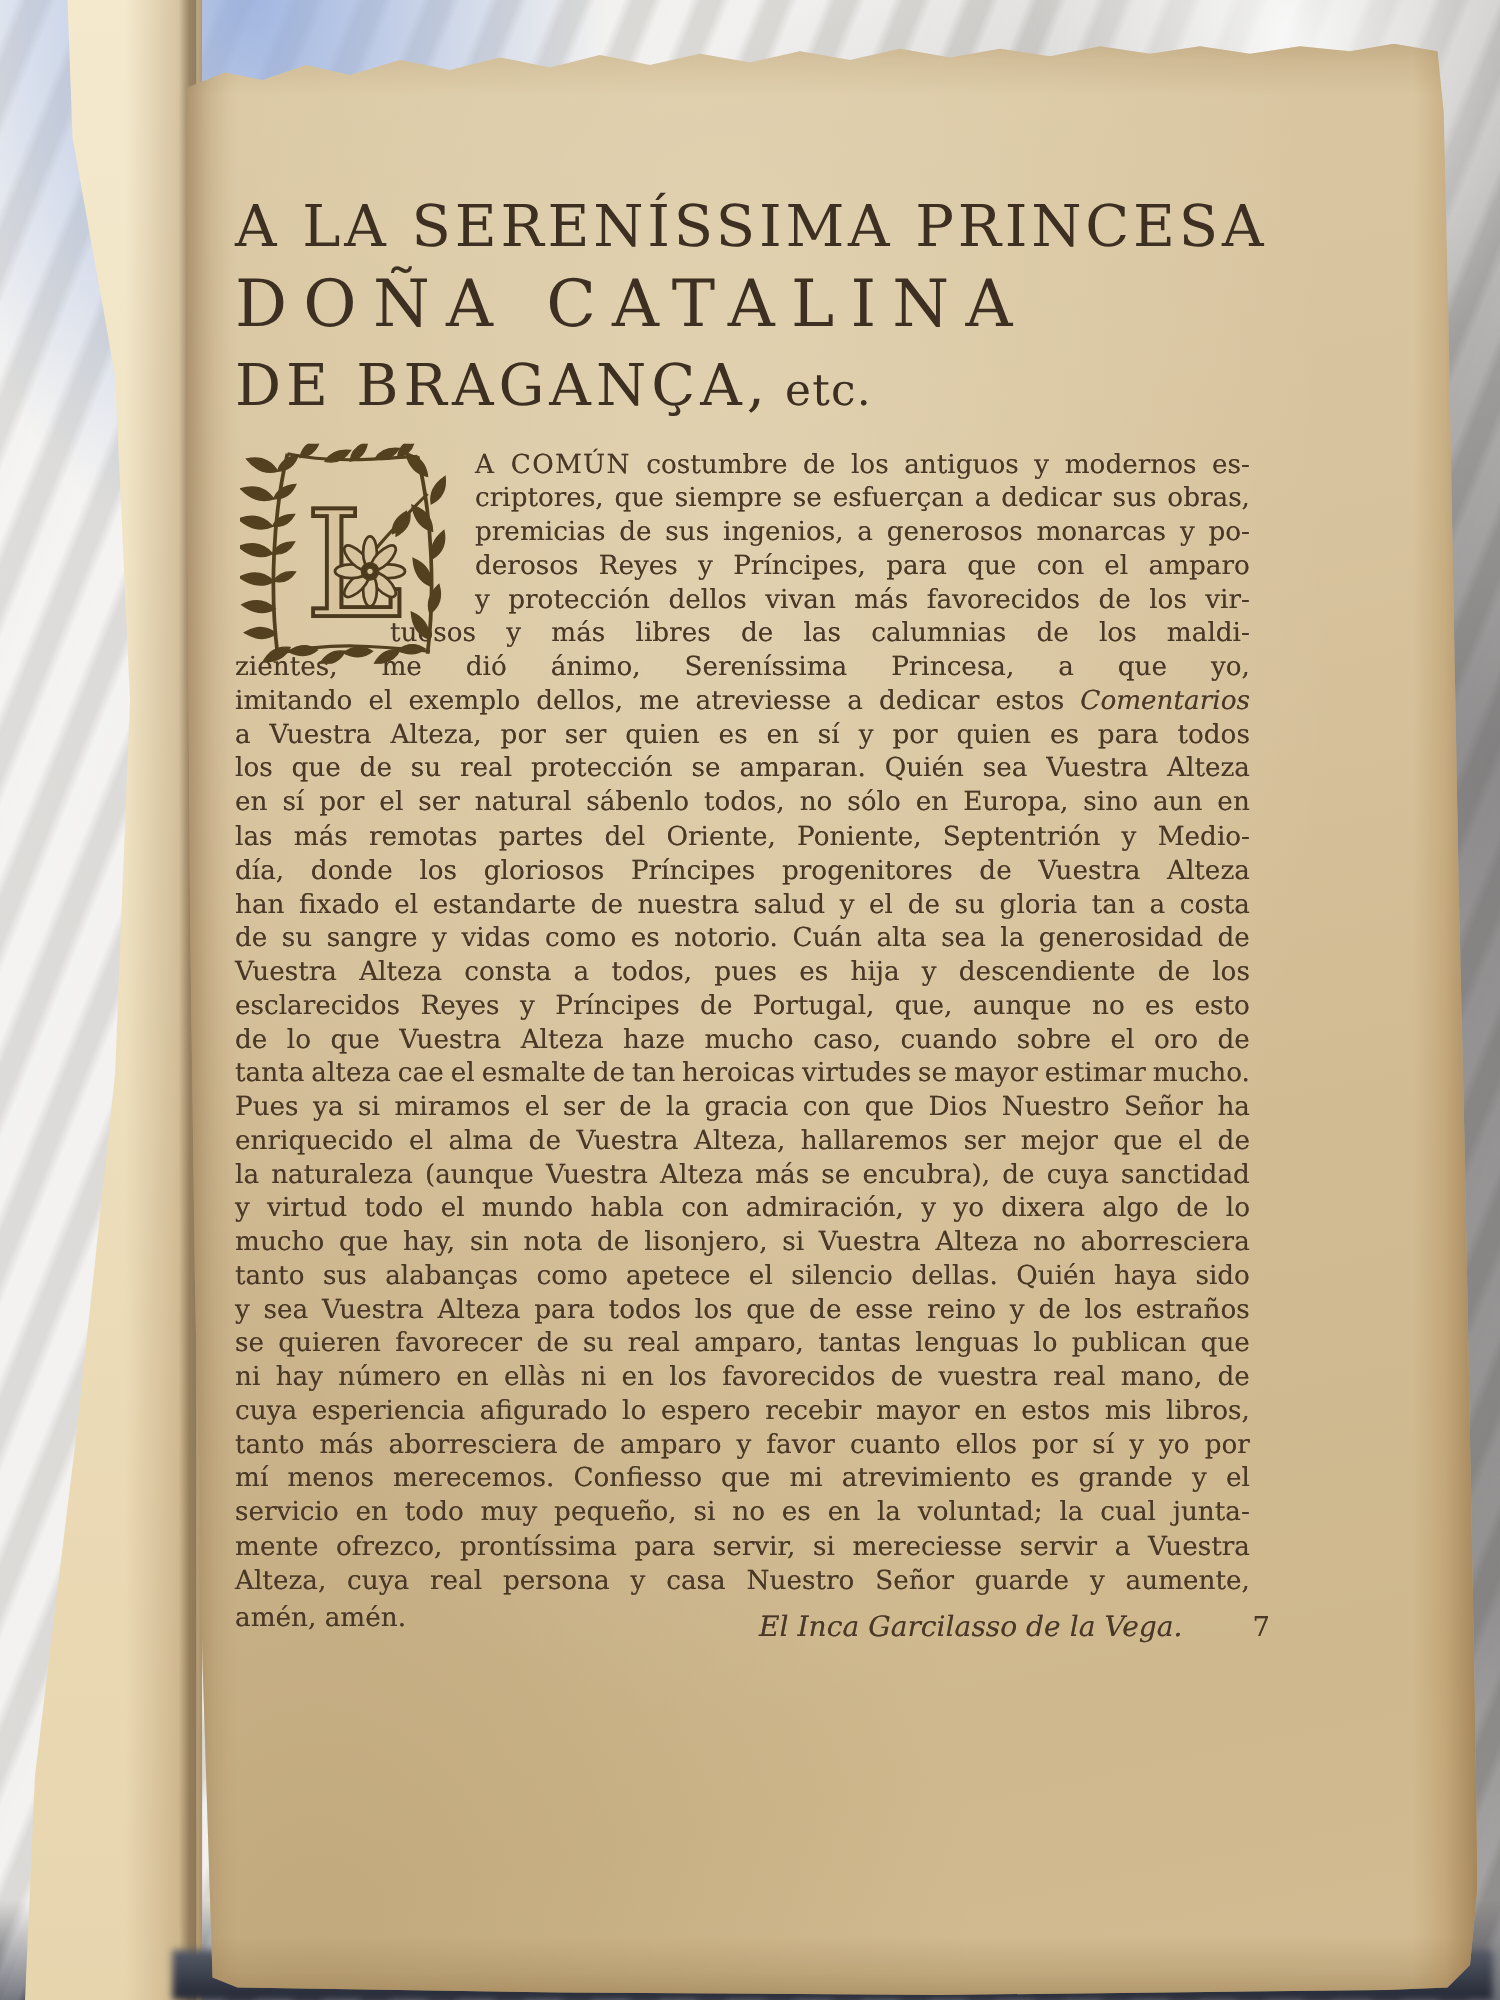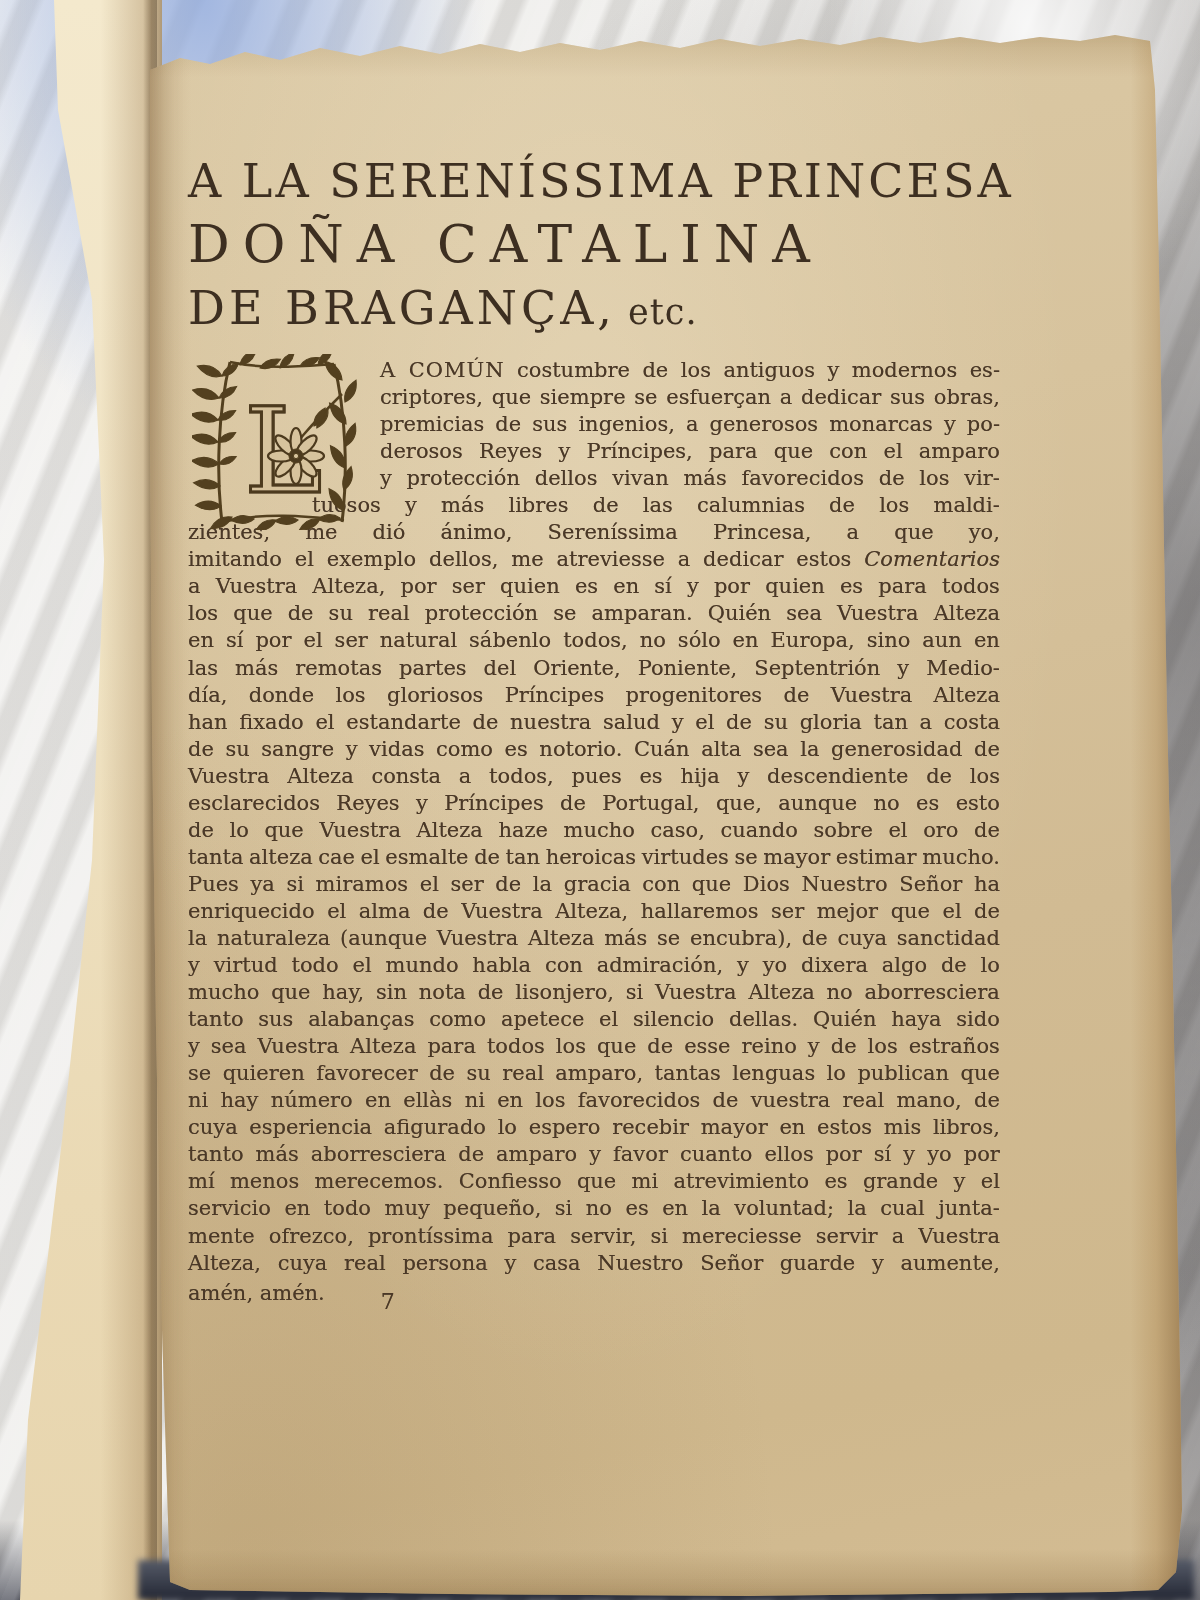--- a/index.html
+++ b/index.html
@@ -631,19 +631,20 @@
             <span>y</span>
             <span>casa</span>
             <span>Nuestro</span>
             <span>Señor</span>
             <span>guarde</span>
             <span>y</span>
             <span>aumente,</span>
           </div>
           <div class="closing-row" id="closing-row">
           <span>amén, amén.</span>
+          <span class="sig">El Inca Garcilasso de la Vega.</span>
           <span class="pagenum">7</span>
         </div>
       </div>
 
     </div>
   </div>
 </div>
 
 </body></html>

